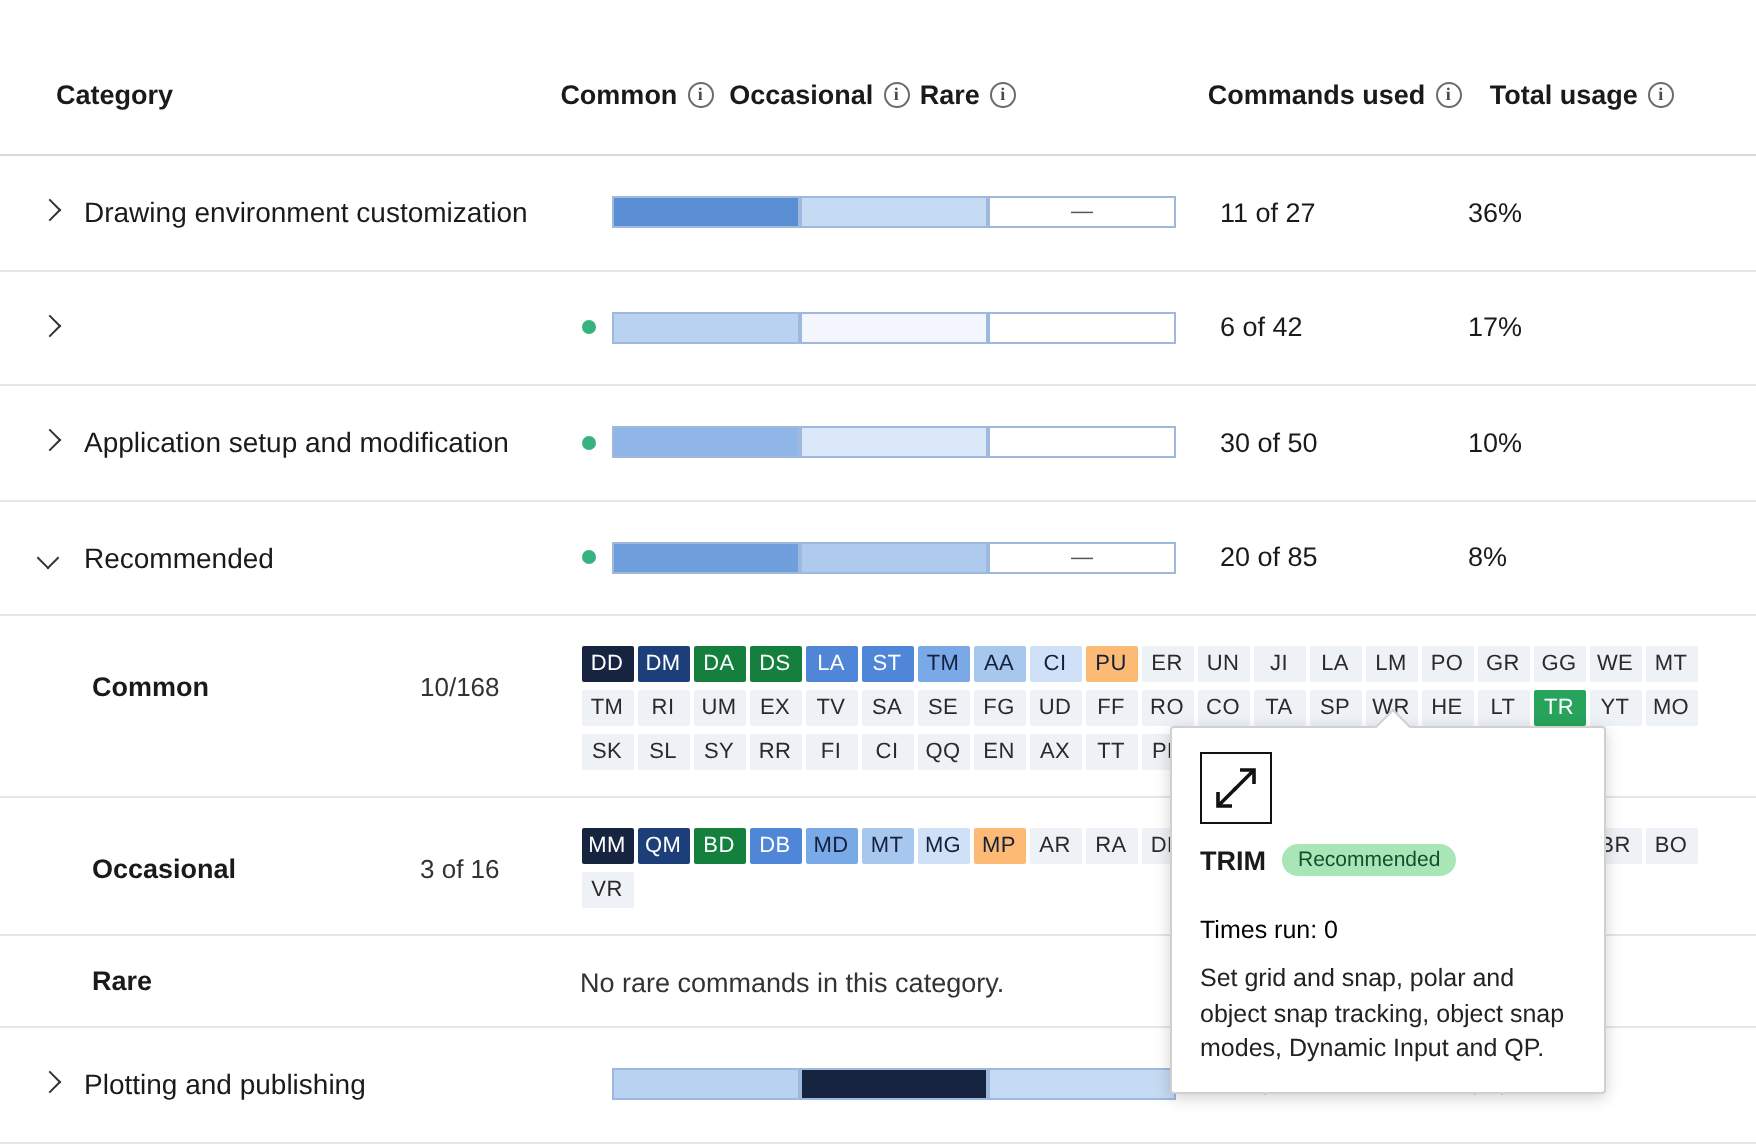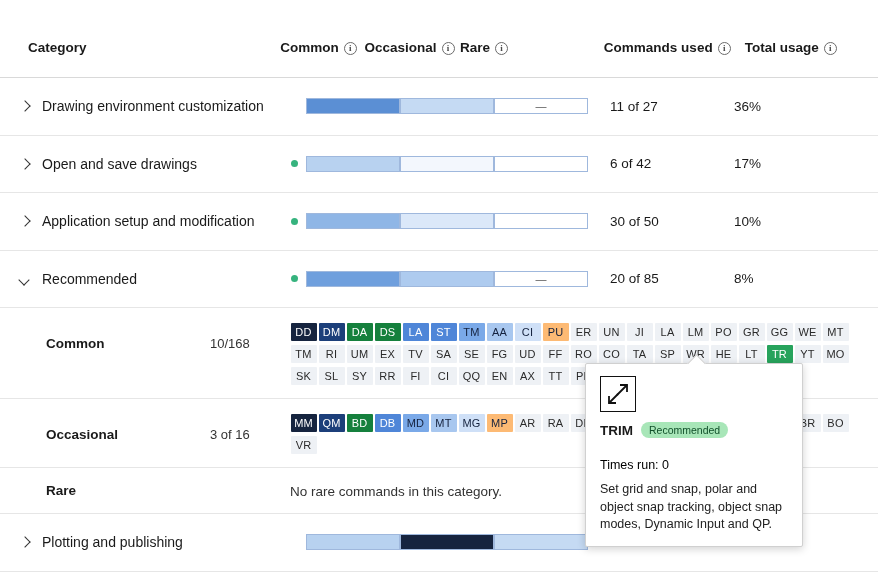--- a/index.html
+++ b/index.html
@@ -16,21 +16,21 @@
   
   .header {
     display: flex; align-items: flex-end;
     height: 78px;
     padding: 0 14px 0 14px;
     border-bottom: 1px solid #d9d9d9;
   }
   .header .h-cell {
     font-size: 13.5px; font-weight: bold; color: #1a1a1a;
     padding-bottom: 22px; white-space: nowrap;
-    display: flex; align-items: center; gap: 5px;
+    display: flex; align-items: flex-start; gap: 5px;
   }
   .c-category { width: 268px; padding-left: 14px; }
   .c-common   { width: 85px; }
   .c-occ      { width: 96px; }
   .c-rare     { width: 145px; }
   .c-cmds     { width: 142px; }
   .c-total    { width: 120px; }
 
   .info {
     display: inline-flex; align-items: center; justify-content: center;
@@ -41,21 +41,21 @@
     position: relative; top: 1px;
   }
 
   
   .row {
     display: flex; align-items: center;
     height: 57.5px;
     padding: 0 14px;
     border-bottom: 1px solid #e6e6e6;
   }
-  .row .cell { display: flex; align-items: flex-end; }
+  .row .cell { display: flex; align-items: center; }
   .cat-cell { width: 268px; padding-left: 4px; gap: 10px; }
   .chev {
     width: 14px; height: 14px; display: inline-block; position: relative;
     flex: 0 0 14px;
   }
   .chev::before {
     content: ""; position: absolute; left: 3px; top: 2px;
     width: 7px; height: 7px;
     border-right: 1.6px solid #333; border-bottom: 1.6px solid #333;
     transform: rotate(-45deg);
@@ -193,21 +193,20 @@
           <div class="bar b1" style="width:94px;background:#5b8fd4"></div>
           <div class="bar b2" style="width:94px;background:#c5daf3"></div>
           <div class="bar b3" style="width:94px;background:#ffffff">—</div>
         </div>
      <div class="cell cmds-cell">11 of 27</div>
      <div class="cell total-cell">36%</div>
       </div>
       <div class="row">
         <div class="cell cat-cell">
        <span class="chev "></span>
-       <span class="cat-label">Open and save drawings</span>
      </div>
      <div class="cell dot-cell">
        <span class="dot"></span>
      </div>
      <div class="bars">
           <div class="bar b1" style="width:94px;background:#b8d2f0"></div>
           <div class="bar b2" style="width:94px;background:#f3f7fd"></div>
           <div class="bar b3" style="width:94px;background:#ffffff"></div>
         </div>
      <div class="cell cmds-cell">6 of 42</div>

